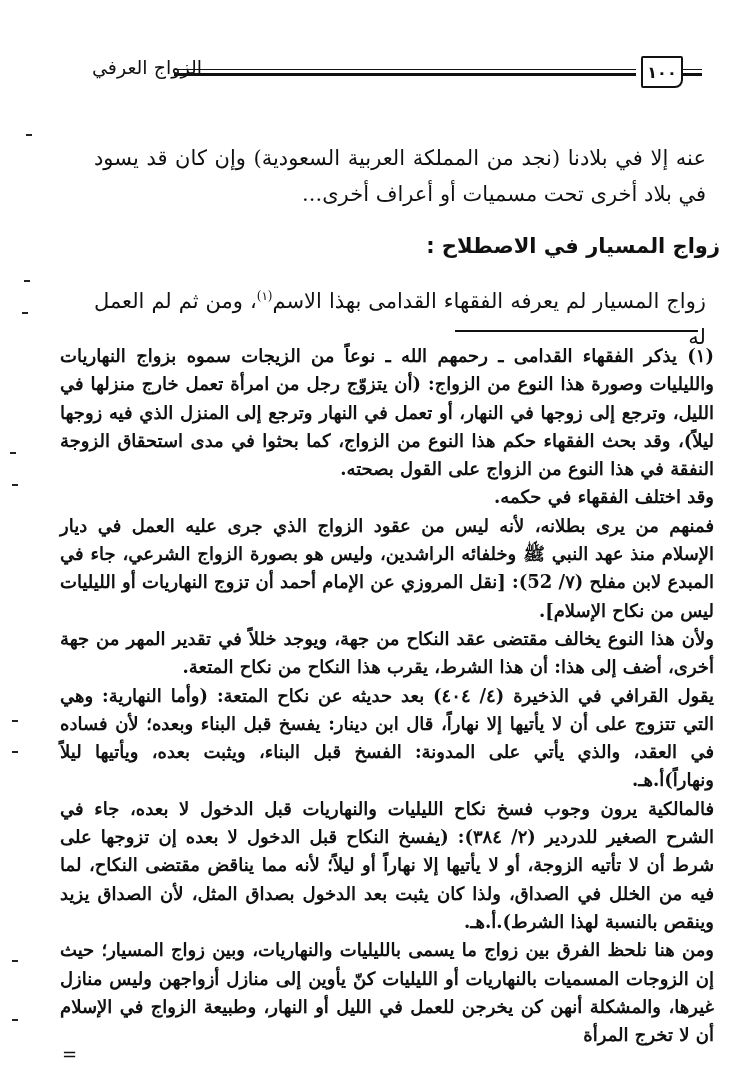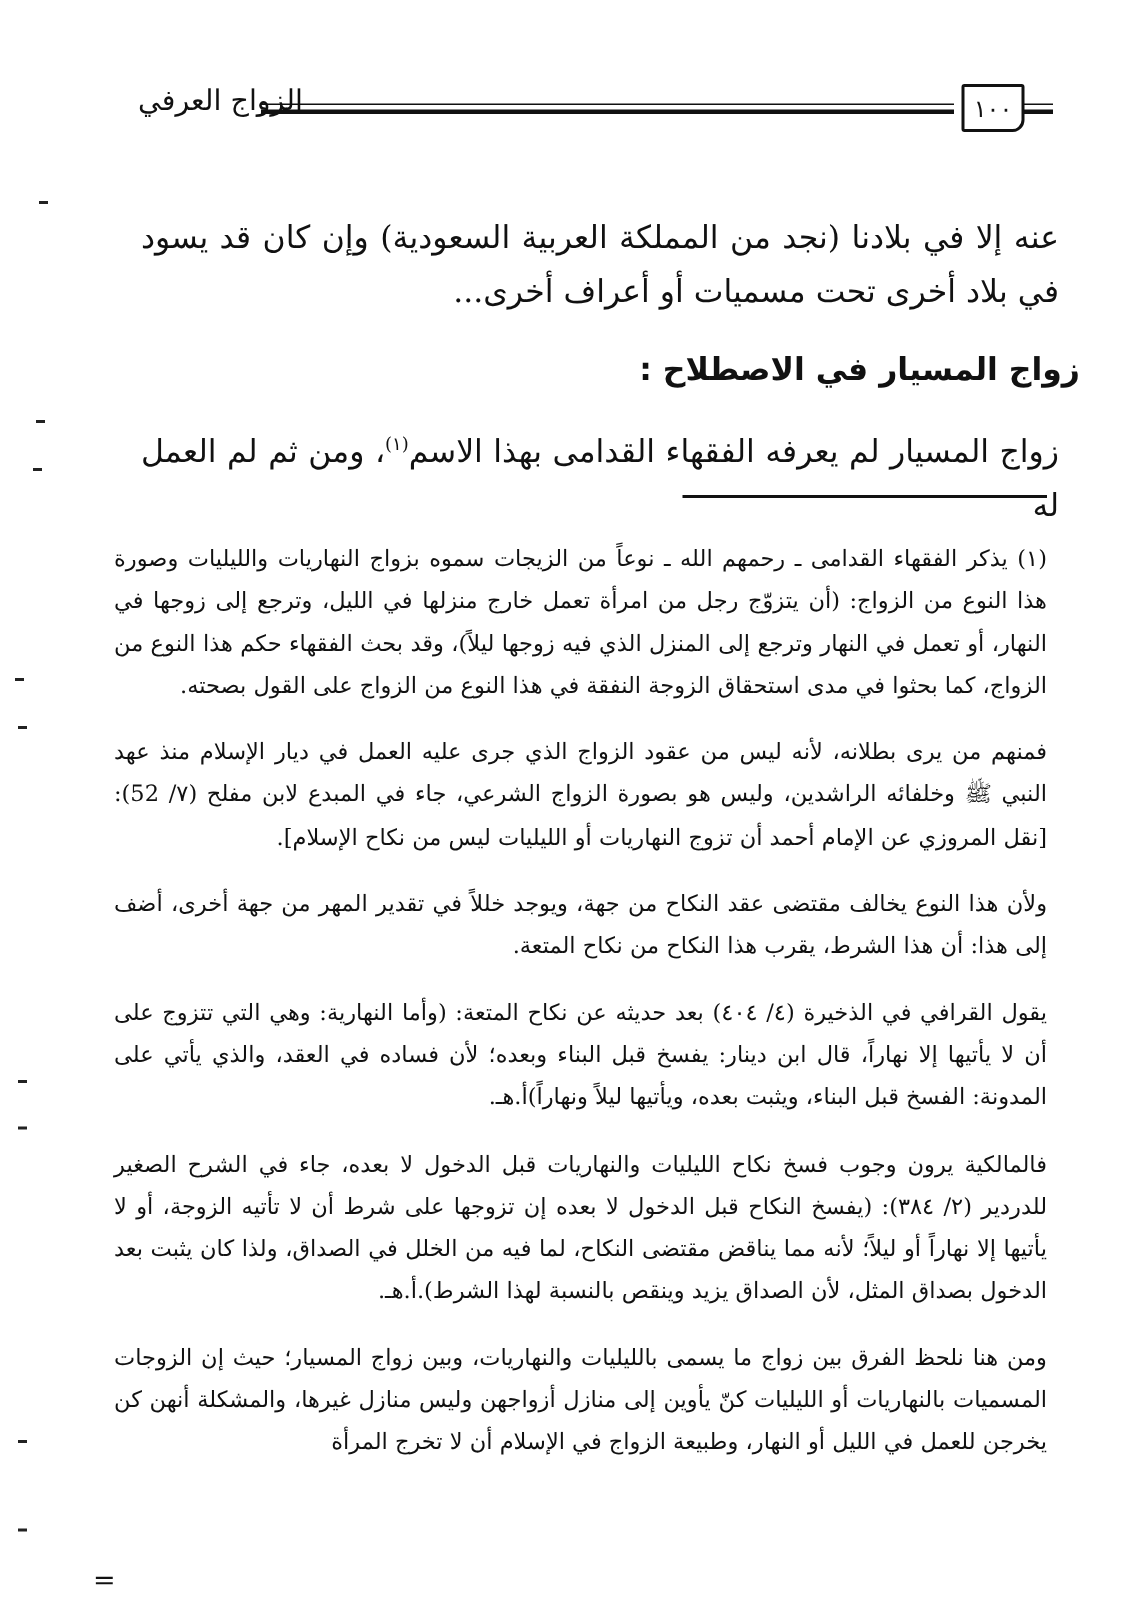--- a/index.html
+++ b/index.html
@@ -63,21 +63,21 @@
       top: 4px;
       width: 38px;
       height: 28px;
       border: 2px solid #111;
       border-radius: 2px 2px 8px 2px;
       background: #fff;
       display: flex;
       align-items: center;
       justify-content: center;
       font-family: "DejaVu Sans", sans-serif;
-      font-weight: normal;
+      font-weight: bold;
       font-size: 16px;
       letter-spacing: 1px;
     }
     
     .main {
       position: absolute;
       left: 80px;
       width: 640px;
       direction: rtl;
       text-align: justify;
@@ -111,23 +111,24 @@
     .footnotes {
       position: absolute;
       left: 60px;
       top: 342px;
       width: 654px;
       direction: rtl;
       text-align: justify;
       text-align-last: right;
     }
     .footnotes p {
-      margin: 16px;
-      font-size: 15px;
+      margin: 0;
+      font-size: 18px;
       line-height: 28.3px;
+      font-weight: bold;
     }
     .continuation-mark {
       position: absolute;
       left: 62px;
       top: 1043px;
       font-size: 18px;
       font-family: "DejaVu Sans", sans-serif;
     }
     .margin-mark {
       position: absolute;
@@ -156,20 +157,21 @@
     <h2 class="section-heading">زواج المسيار في الاصطلاح :</h2>
     <p>
       <span>زواج المسيار لم يعرفه الفقهاء القدامى بهذا الاسم</span><sup class="fn-ref">(١)</sup><span>، ومن ثم لم العمل له</span>
     </p>
   </div>
 
   <div class="fn-rule"></div>
 
   <div class="footnotes">
     <p>(١) يذكر الفقهاء القدامى ـ رحمهم الله ـ نوعاً من الزيجات سموه بزواج النهاريات والليليات وصورة هذا النوع من الزواج: (أن يتزوّج رجل من امرأة تعمل خارج منزلها في الليل، وترجع إلى زوجها في النهار، أو تعمل في النهار وترجع إلى المنزل الذي فيه زوجها ليلاً)، وقد بحث الفقهاء حكم هذا النوع من الزواج، كما بحثوا في مدى استحقاق الزوجة النفقة في هذا النوع من الزواج على القول بصحته.</p>
+    <p>وقد اختلف الفقهاء في حكمه.</p>
     <p>فمنهم من يرى بطلانه، لأنه ليس من عقود الزواج الذي جرى عليه العمل في ديار الإسلام منذ عهد النبي ﷺ وخلفائه الراشدين، وليس هو بصورة الزواج الشرعي، جاء في المبدع لابن مفلح (٧/ 52): [نقل المروزي عن الإمام أحمد أن تزوج النهاريات أو الليليات ليس من نكاح الإسلام].</p>
     <p>ولأن هذا النوع يخالف مقتضى عقد النكاح من جهة، ويوجد خللاً في تقدير المهر من جهة أخرى، أضف إلى هذا: أن هذا الشرط، يقرب هذا النكاح من نكاح المتعة.</p>
     <p>يقول القرافي في الذخيرة (٤/ ٤٠٤) بعد حديثه عن نكاح المتعة: (وأما النهارية: وهي التي تتزوج على أن لا يأتيها إلا نهاراً، قال ابن دينار: يفسخ قبل البناء وبعده؛ لأن فساده في العقد، والذي يأتي على المدونة: الفسخ قبل البناء، ويثبت بعده، ويأتيها ليلاً ونهاراً)أ.هـ.</p>
     <p>فالمالكية يرون وجوب فسخ نكاح الليليات والنهاريات قبل الدخول لا بعده، جاء في الشرح الصغير للدردير (٢/ ٣٨٤): (يفسخ النكاح قبل الدخول لا بعده إن تزوجها على شرط أن لا تأتيه الزوجة، أو لا يأتيها إلا نهاراً أو ليلاً؛ لأنه مما يناقض مقتضى النكاح، لما فيه من الخلل في الصداق، ولذا كان يثبت بعد الدخول بصداق المثل، لأن الصداق يزيد وينقص بالنسبة لهذا الشرط).أ.هـ.</p>
     <p>ومن هنا نلحظ الفرق بين زواج ما يسمى بالليليات والنهاريات، وبين زواج المسيار؛ حيث إن الزوجات المسميات بالنهاريات أو الليليات كنّ يأوين إلى منازل أزواجهن وليس منازل غيرها، والمشكلة أنهن كن يخرجن للعمل في الليل أو النهار، وطبيعة الزواج في الإسلام أن لا تخرج المرأة</p>
   </div>
 
   <div class="continuation-mark">=</div>
 
   <div class="margin-mark" style="left:26px; top:134px;"></div>

